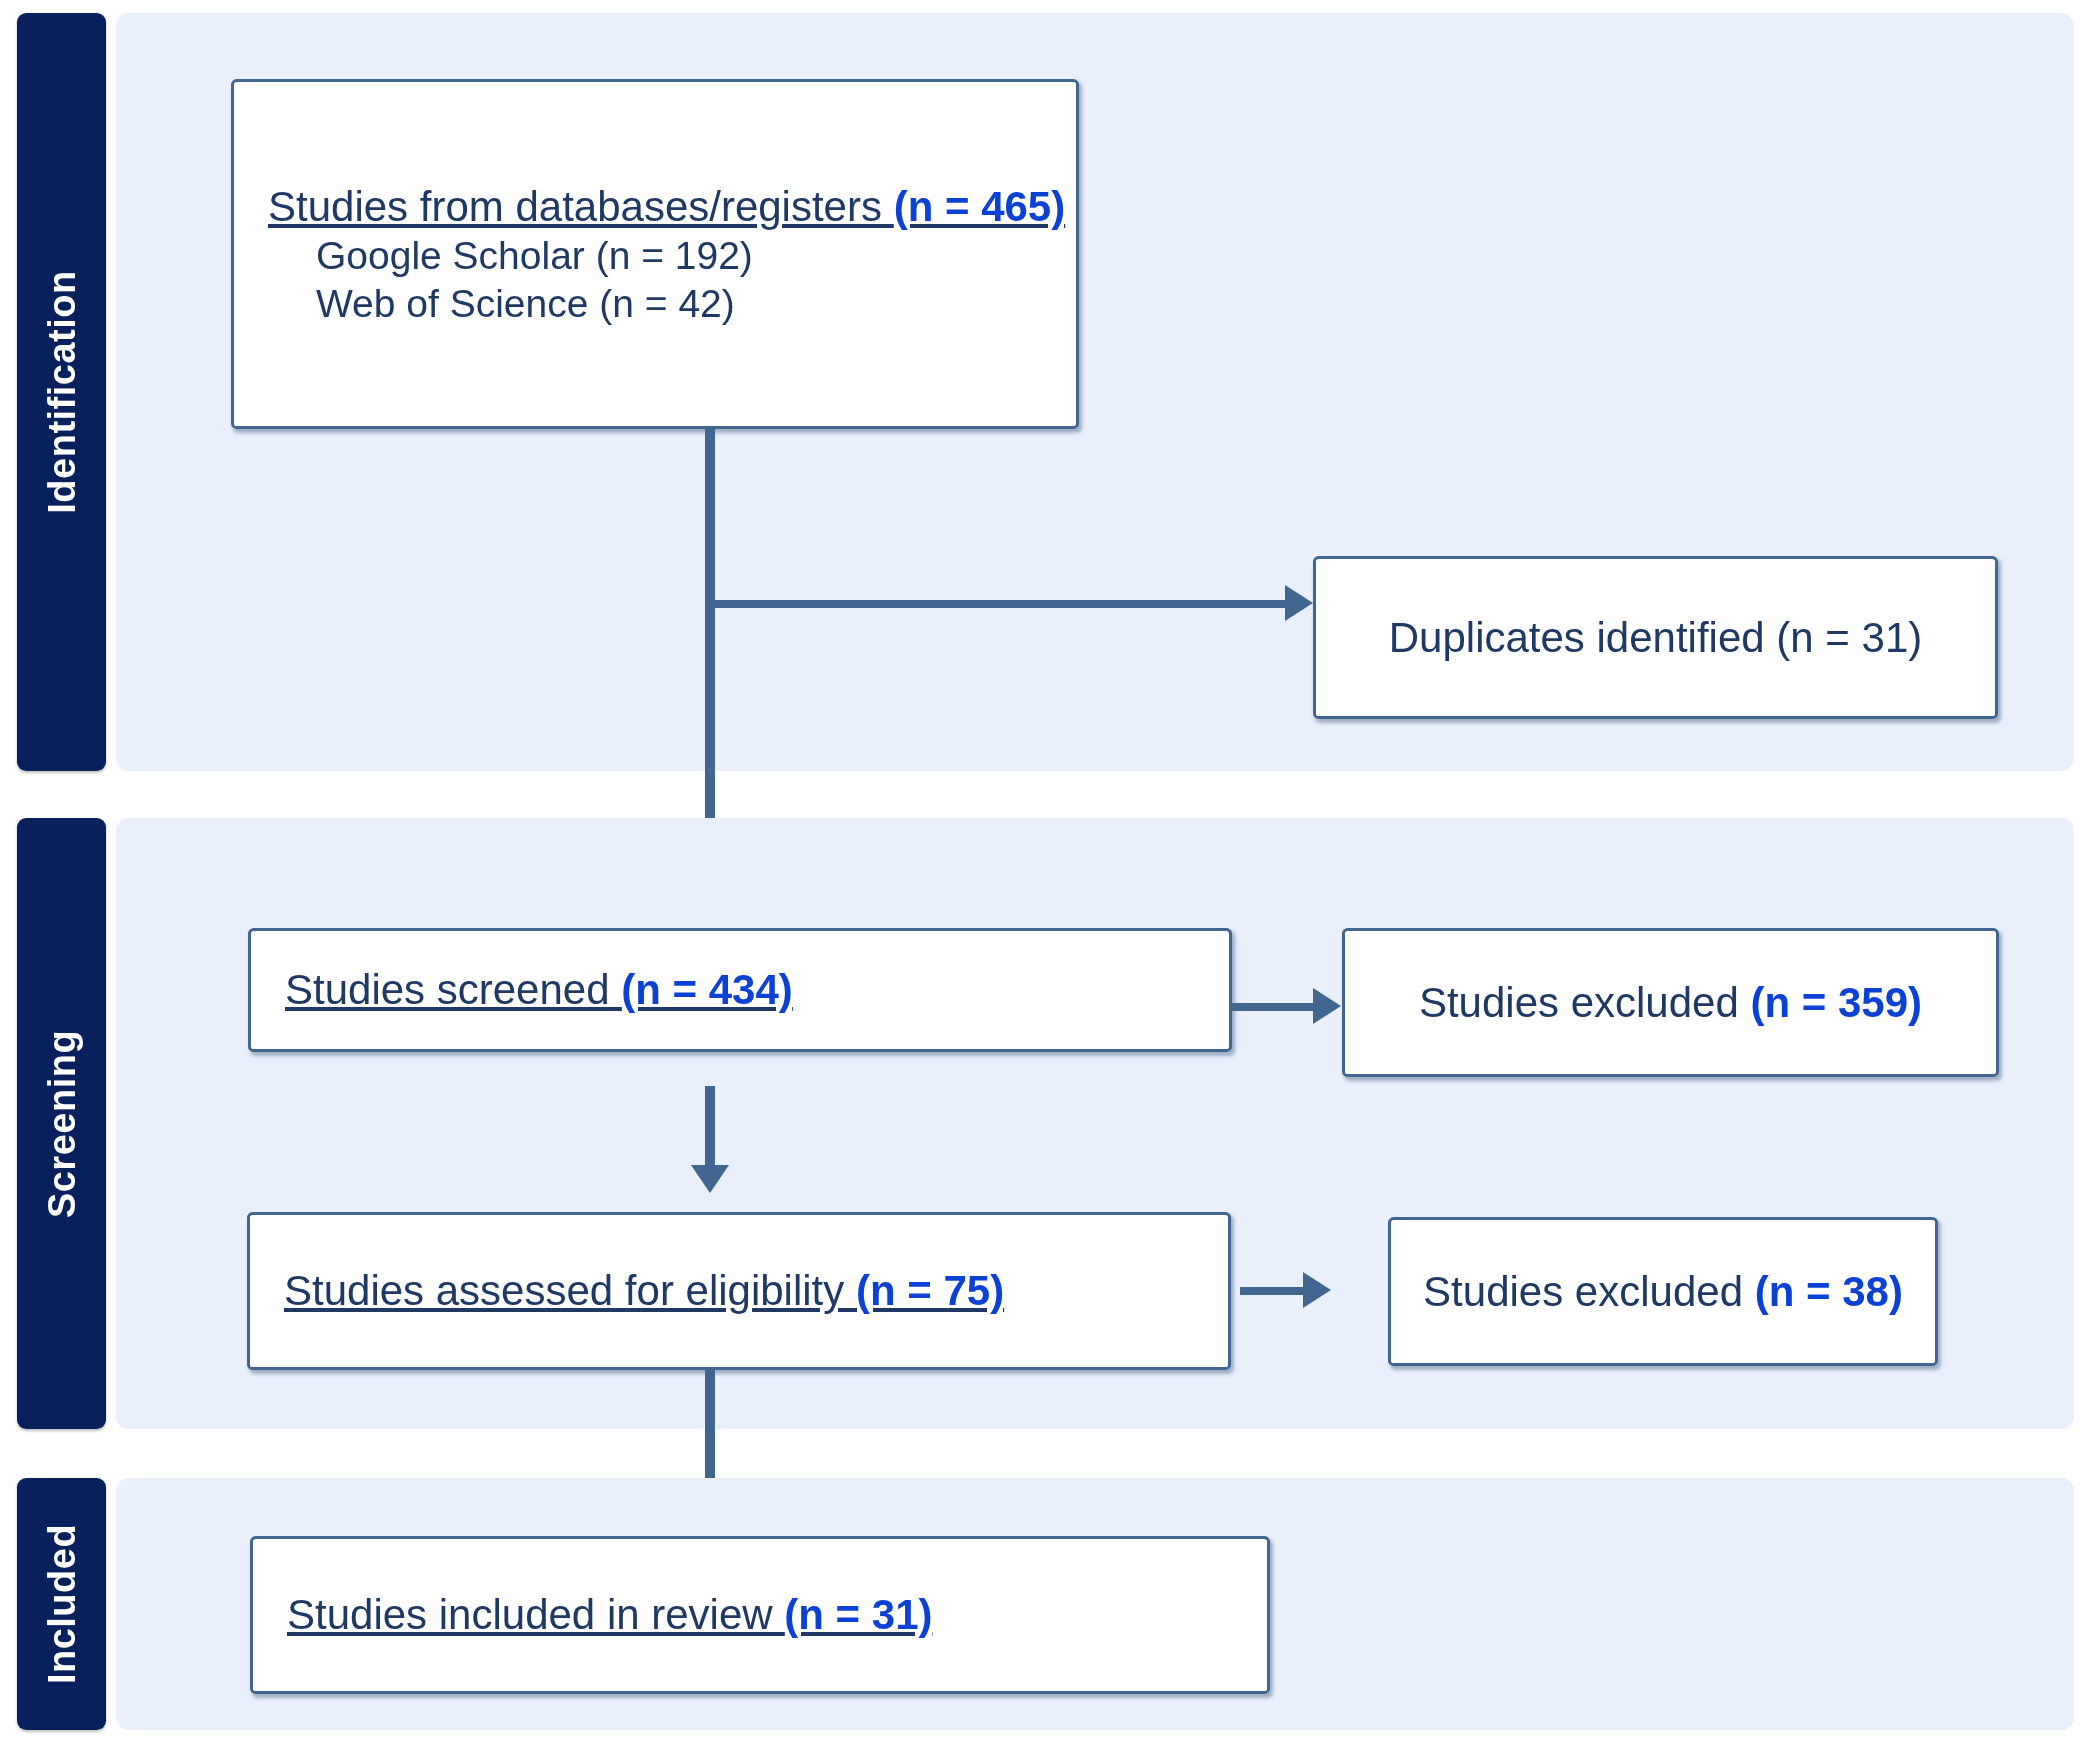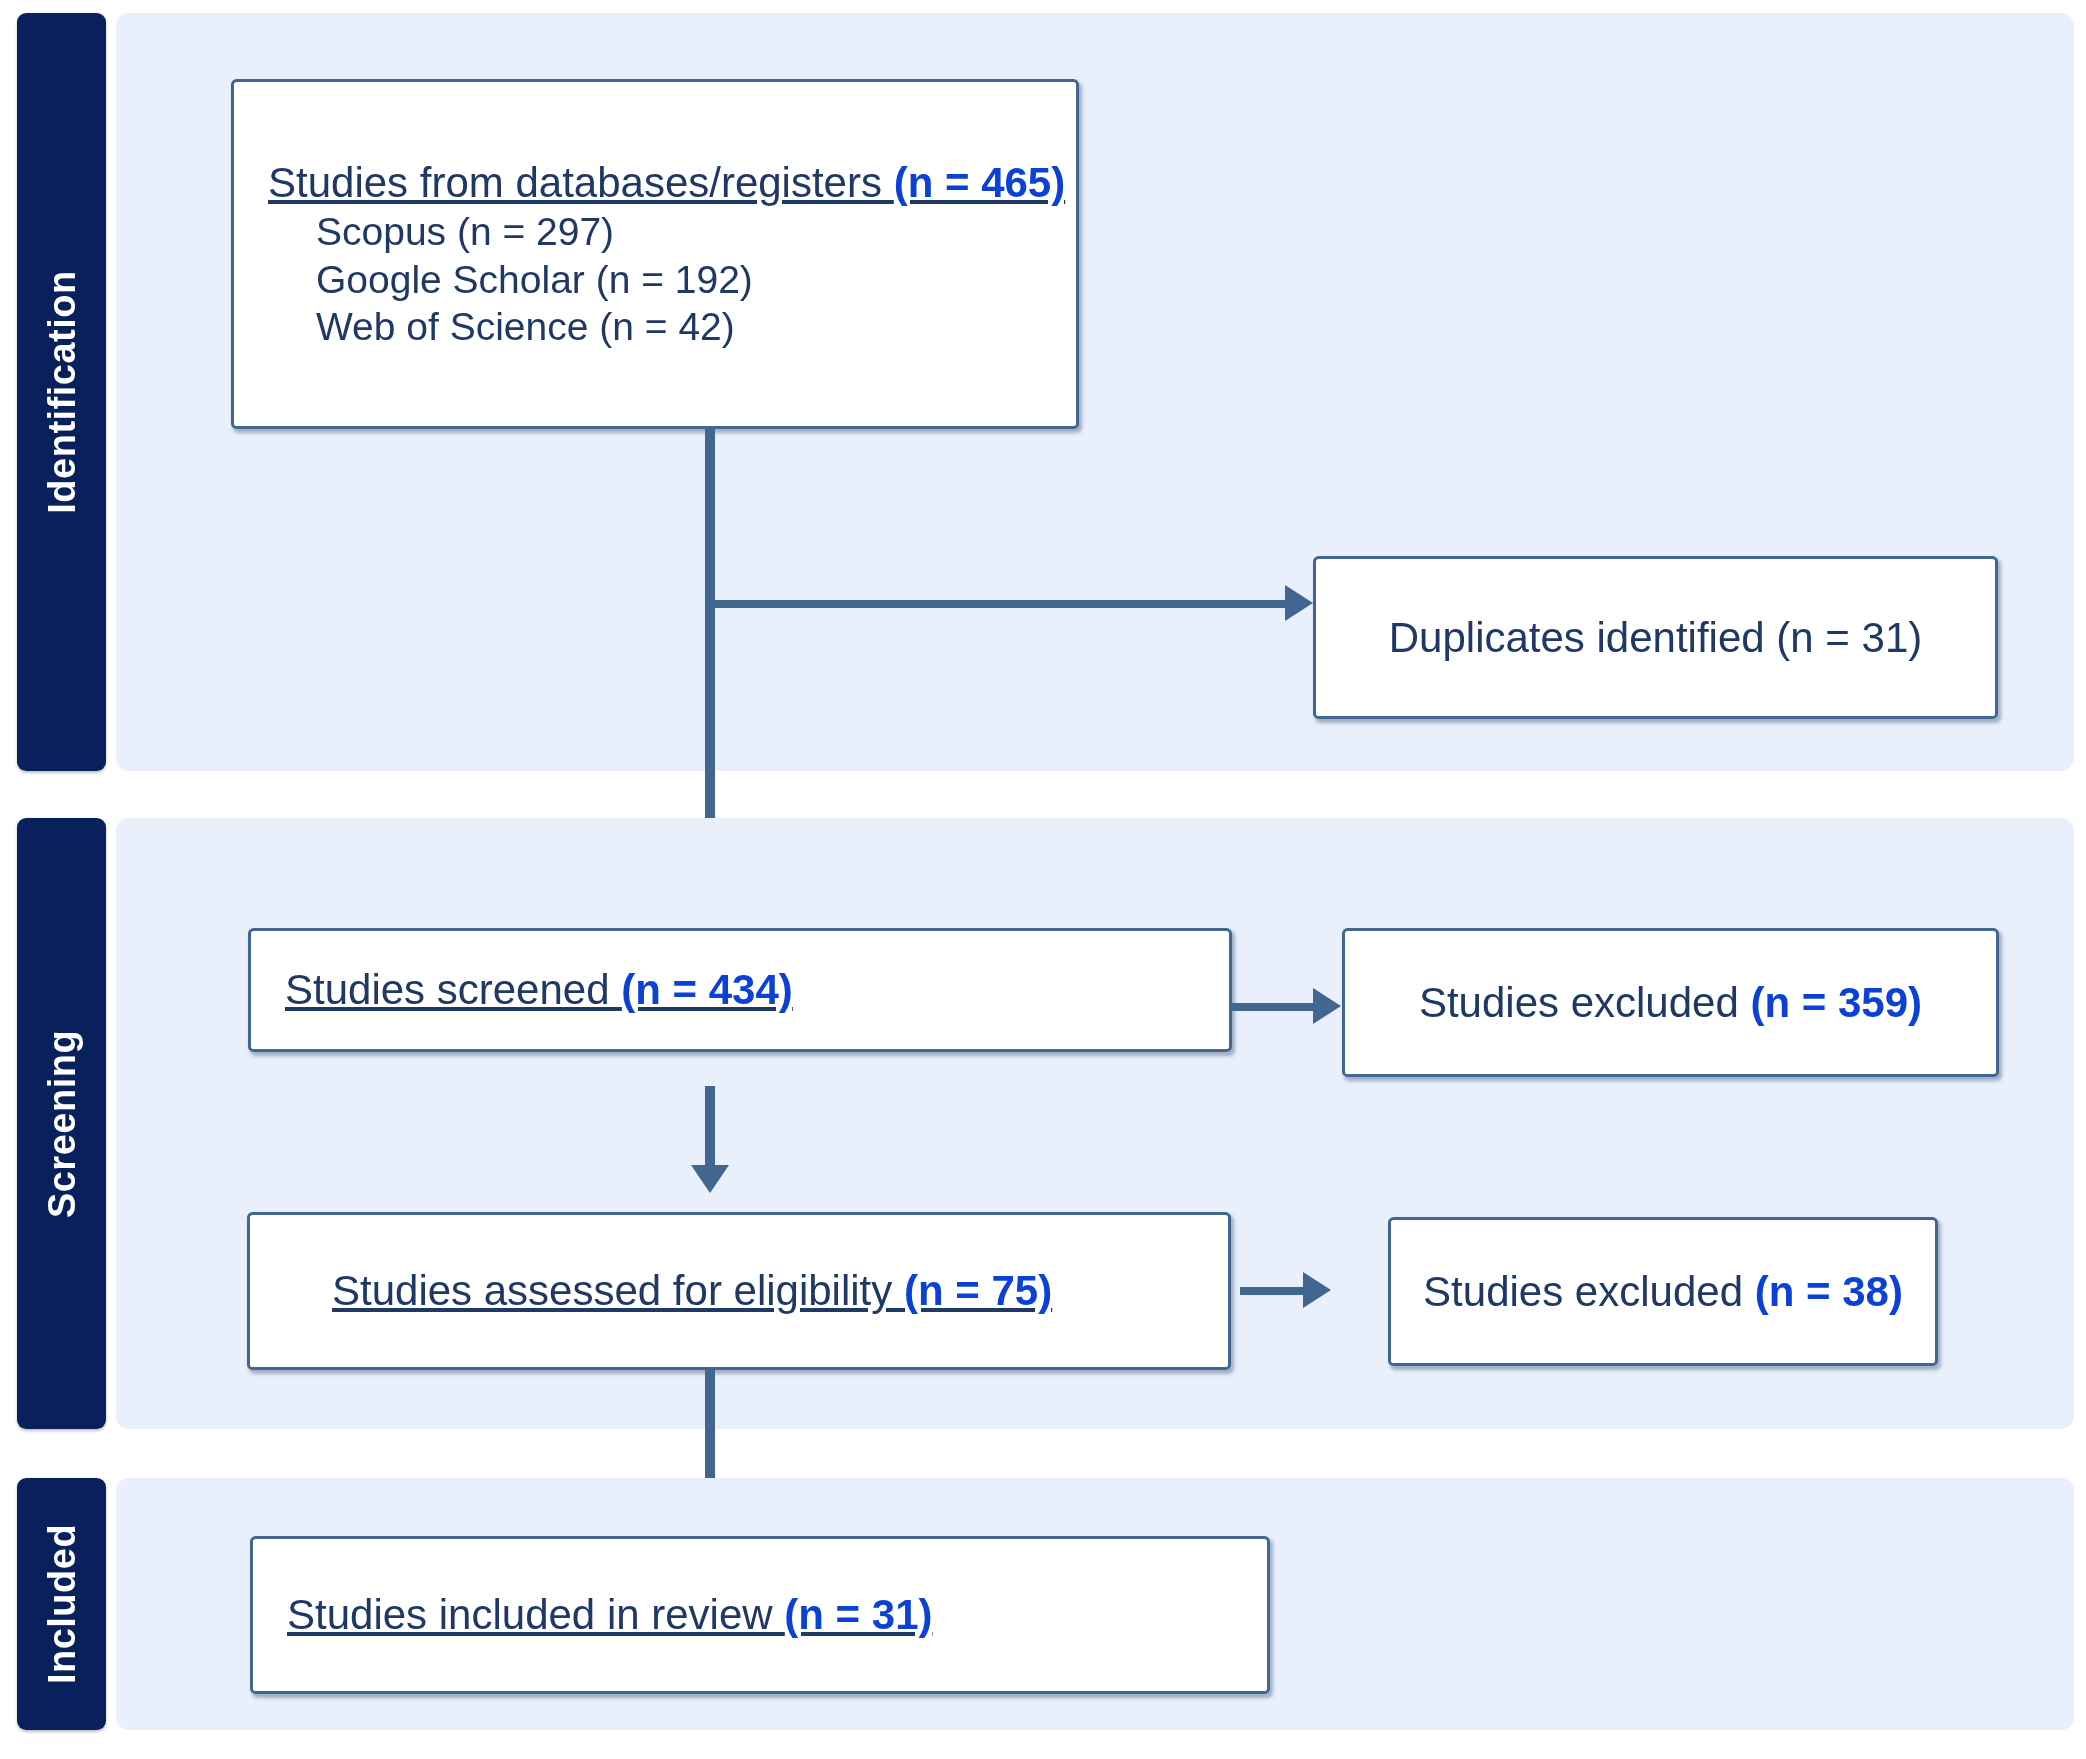--- a/index.html
+++ b/index.html
@@ -116,21 +116,20 @@
   <div class="stage-panel" style="left:116px; top:13px; width:1958px; height:758px;"></div>
 
   <div class="stage-tab" style="left:17px; top:13px; width:89px; height:758px;">
     <span class="stage-tab-label">Identification</span>
   </div>
 
   <div class="flow-box" style="left:231px; top:79px; width:848px; height:350px;">
     <div class="line primary">
       <span>Studies from databases/registers </span><span class="nval">(n = 465)</span>
     </div>
-    <div class="line sub">Scopus (n = 297)</div>
     <div class="line sub">Google Scholar (n = 192)</div>
     <div class="line sub">Web of Science (n = 42)</div>
   </div>
 
   <div class="flow-box" style="left:1313px; top:524px; width:685px; height:163px;margin-top:32px;">
     <div class="line centered">Duplicates identified (n = 31)</div>
   </div>
 
   <div class="vline" style="left:705px; top:427px; width:10.3px; height:469px;"></div>
   <div class="arrow-down" style="left:691px; top:887px;"></div>
@@ -155,21 +154,21 @@
       <span>Studies excluded </span><span class="nval">(n = 359)</span>
     </div>
   </div>
 
   <div class="hline" style="left:1231px; top:1003px; width:84px; height:8.4px;"></div>
   <div class="arrow-right" style="left:1313px; top:988px;"></div>
 
   <div class="vline" style="left:705px; top:1086px; width:10.3px; height:86px;"></div>
   <div class="arrow-down" style="left:691px; top:1165px;"></div>
 
-  <div class="flow-box" style="left:247px; top:1212px; width:984px; height:158px;padding-left:48px;">
+  <div class="flow-box" style="left:247px; top:1212px; width:984px; height:158px;">
     <div class="line primary">
       <span>Studies assessed for eligibility </span><span class="nval">(n = 75)</span>
     </div>
   </div>
 
   <div class="flow-box" style="left:1388px; top:1217px; width:550px; height:149px;">
     <div class="line centered">
       <span>Studies excluded </span><span class="nval">(n = 38)</span>
     </div>
   </div>

